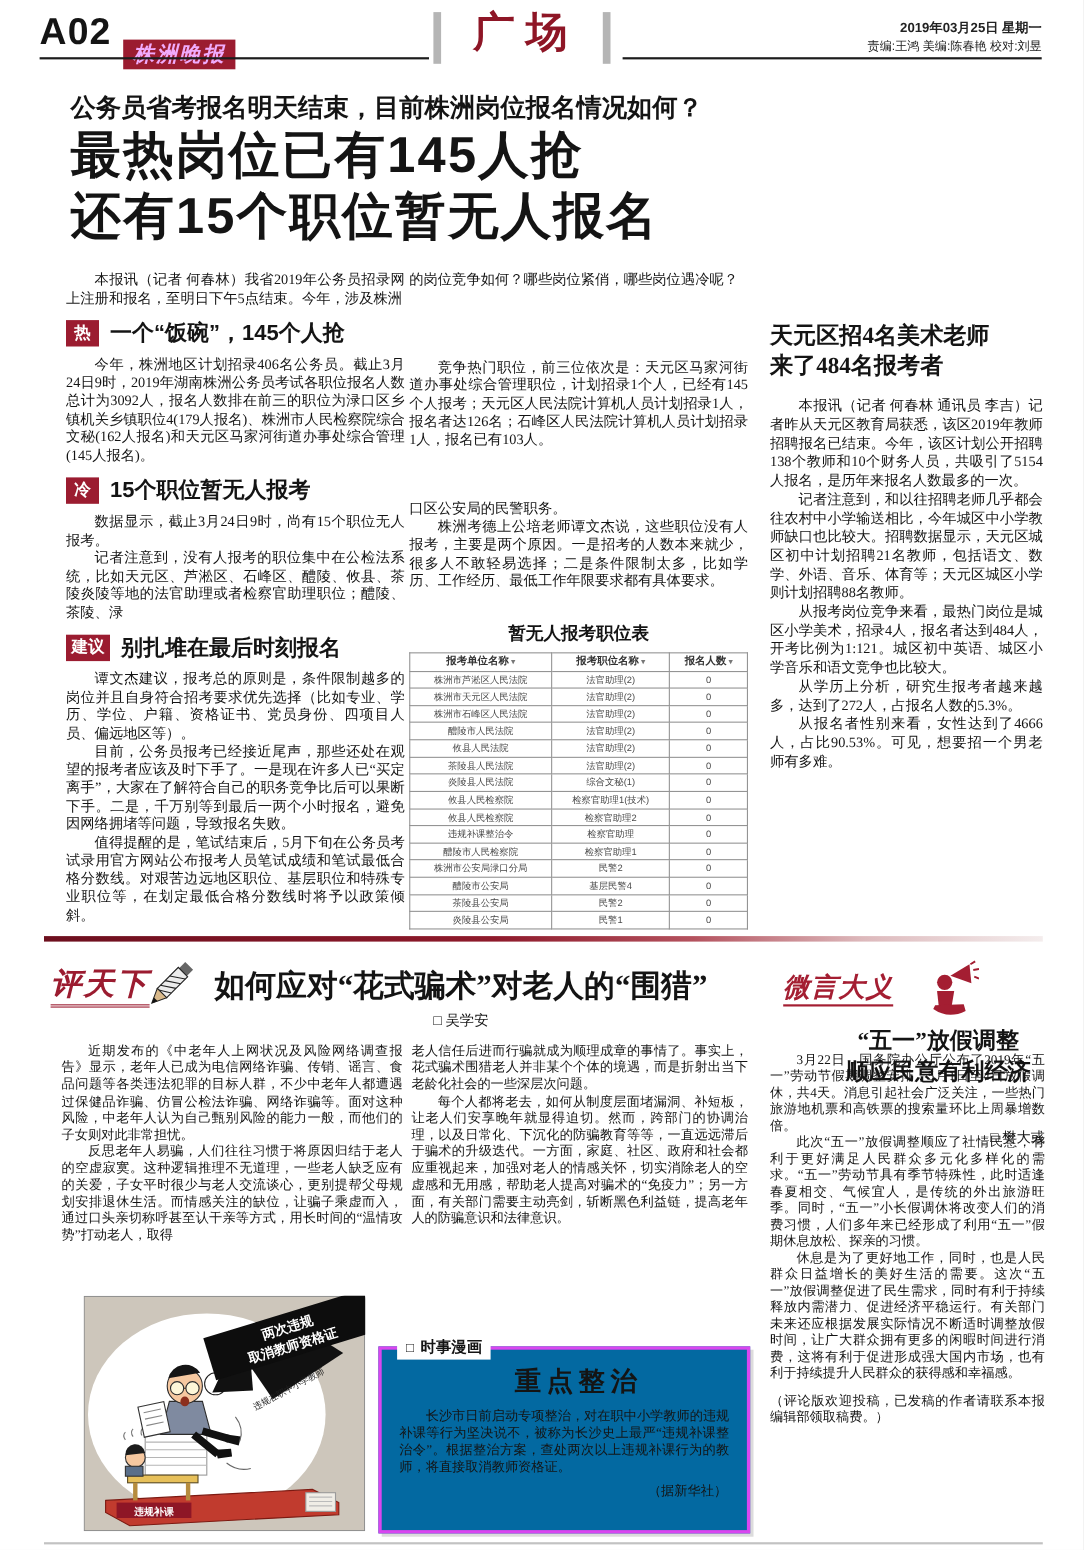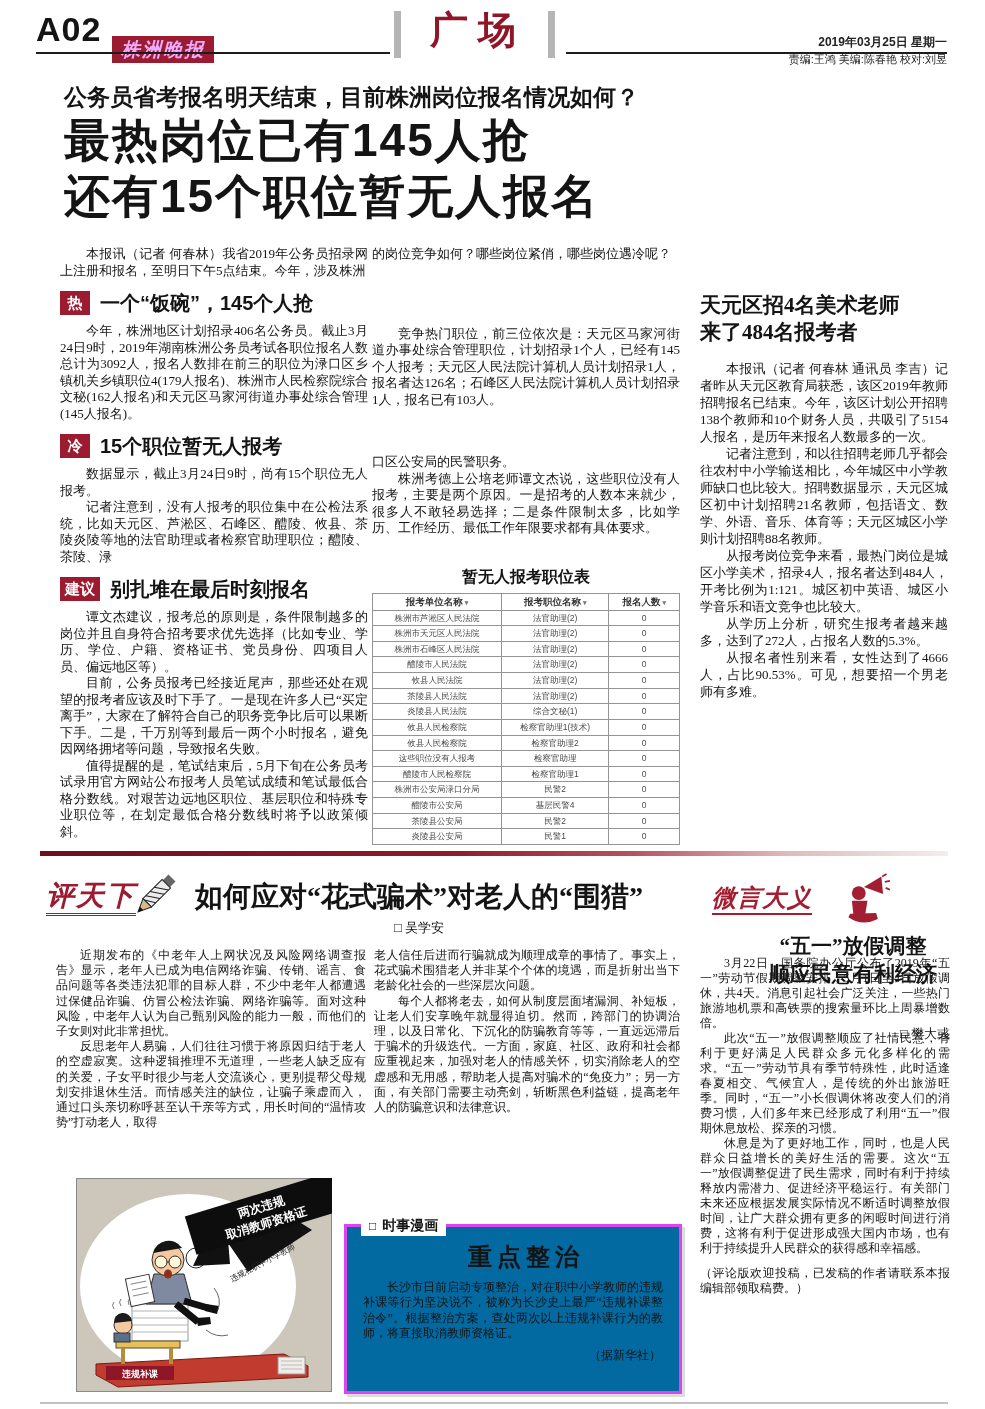--- a/index.html
+++ b/index.html
@@ -8,21 +8,21 @@
   
   .hdr-a02{position:absolute;left:36px;top:12px;font:900 34px/1 "Liberation Sans",sans-serif;letter-spacing:1px;}
   .hdr-logo{position:absolute;left:112px;top:36px;background:#9b1c30;color:#f0abfc;padding:4px 9px;
             font:italic 700 19px/1 "Liberation Serif",serif;letter-spacing:2px;}
   .hdr-rule-left{position:absolute;left:36px;top:52px;width:354px;height:2px;background:#1c1c1c;}
   .hdr-bar{position:absolute;top:11px;width:7px;height:47px;background:#b5b5b5;}
   .hdr-bar.b1{left:394px;} .hdr-bar.b2{left:548px;}
   .hdr-section{position:absolute;left:430px;top:8px;font:900 38px/1.2 "Liberation Serif",serif;
                color:#8e1626;letter-spacing:10px;}
   .hdr-right{position:absolute;right:38px;top:17px;text-align:right;
-             font:700 12px/17px "Liberation Sans",sans-serif;color:#222;margin-top:17px;}
+             font:700 12px/17px "Liberation Sans",sans-serif;color:#222;}
   .hdr-right .staff{display:block;font-weight:400;font-size:11px;}
   .hdr-rule-right{position:absolute;left:566px;top:52px;width:381px;height:2px;background:#1c1c1c;}
   
   .kicker{position:absolute;left:64px;top:84px;font:700 23px/1.2 "Liberation Sans",sans-serif;}
   .headline{position:absolute;left:64px;top:112px;font:900 46px/56px "Liberation Sans",sans-serif;letter-spacing:2px;}
   .col{position:absolute;font-size:13px;line-height:16.5px;text-align:justify;}
   .col1{left:60px;top:246px;width:308px;}
   .col2{left:372px;top:246px;width:308px;}
   .col3{left:700px;top:292px;width:248px;font-size:13px;line-height:17px;}
   .col p{margin:0;text-indent:2em;}
@@ -184,21 +184,21 @@
               <td>攸县人民检察院</td>
               <td>检察官助理1(技术)</td>
               <td>0</td>
             </tr>
           <tr>
               <td>攸县人民检察院</td>
               <td>检察官助理2</td>
               <td>0</td>
             </tr>
           <tr>
-              <td>这些职位没有人报考</td>
+              <td>违规补课整治令</td>
               <td>检察官助理</td>
               <td>0</td>
             </tr>
           <tr>
               <td>醴陵市人民检察院</td>
               <td>检察官助理1</td>
               <td>0</td>
             </tr>
           <tr>
               <td>株洲市公安局渌口分局</td>

